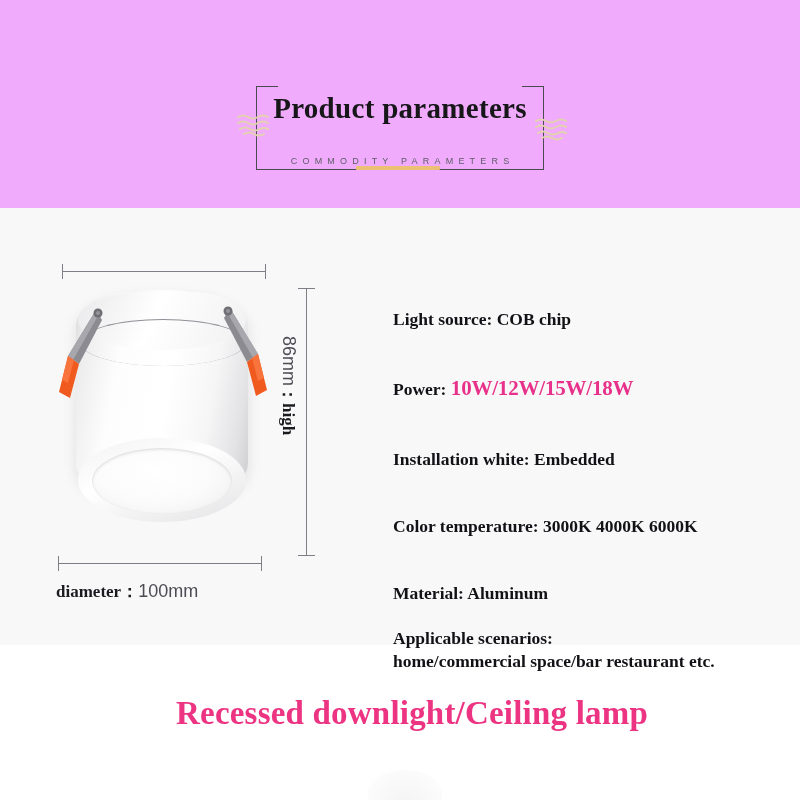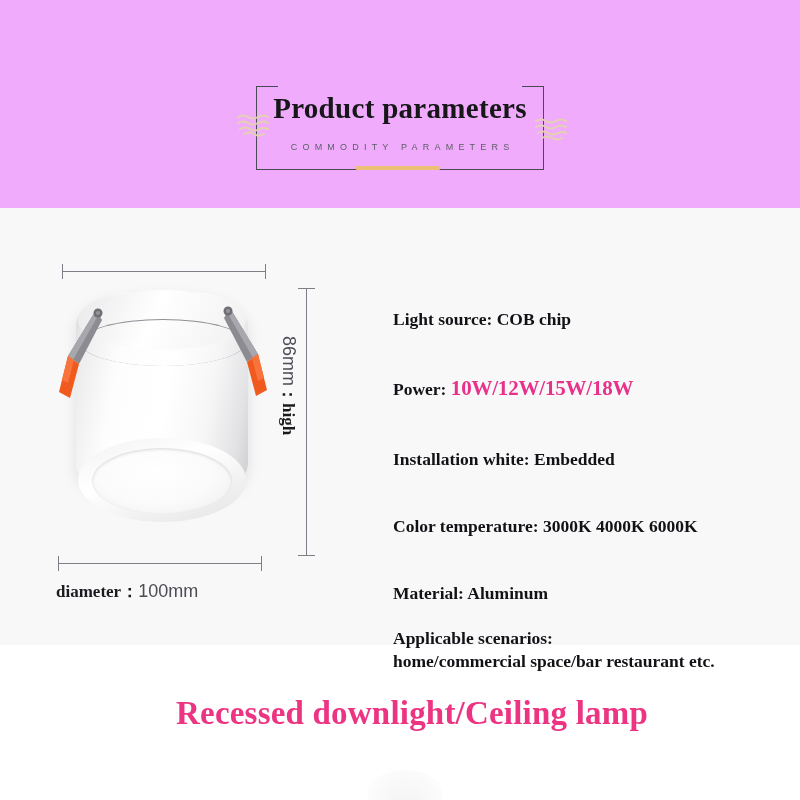--- a/index.html
+++ b/index.html
@@ -60,21 +60,21 @@
     font-family: "Liberation Serif", serif;
     font-size: 29px;
     font-weight: bold;
     color: #17171a;
     letter-spacing: 0.3px;
     white-space: nowrap;
   }
   .header-sub {
     position: absolute;
     left: 256px;
-    top: 142px;
+    top: 156px;
     width: 288px;
     text-align: center;
     font-family: "Liberation Sans", sans-serif;
     font-size: 9px;
     color: #5d5d66;
     letter-spacing: 5.2px;
     text-indent: 5.2px;
     white-space: nowrap;
   }
 

